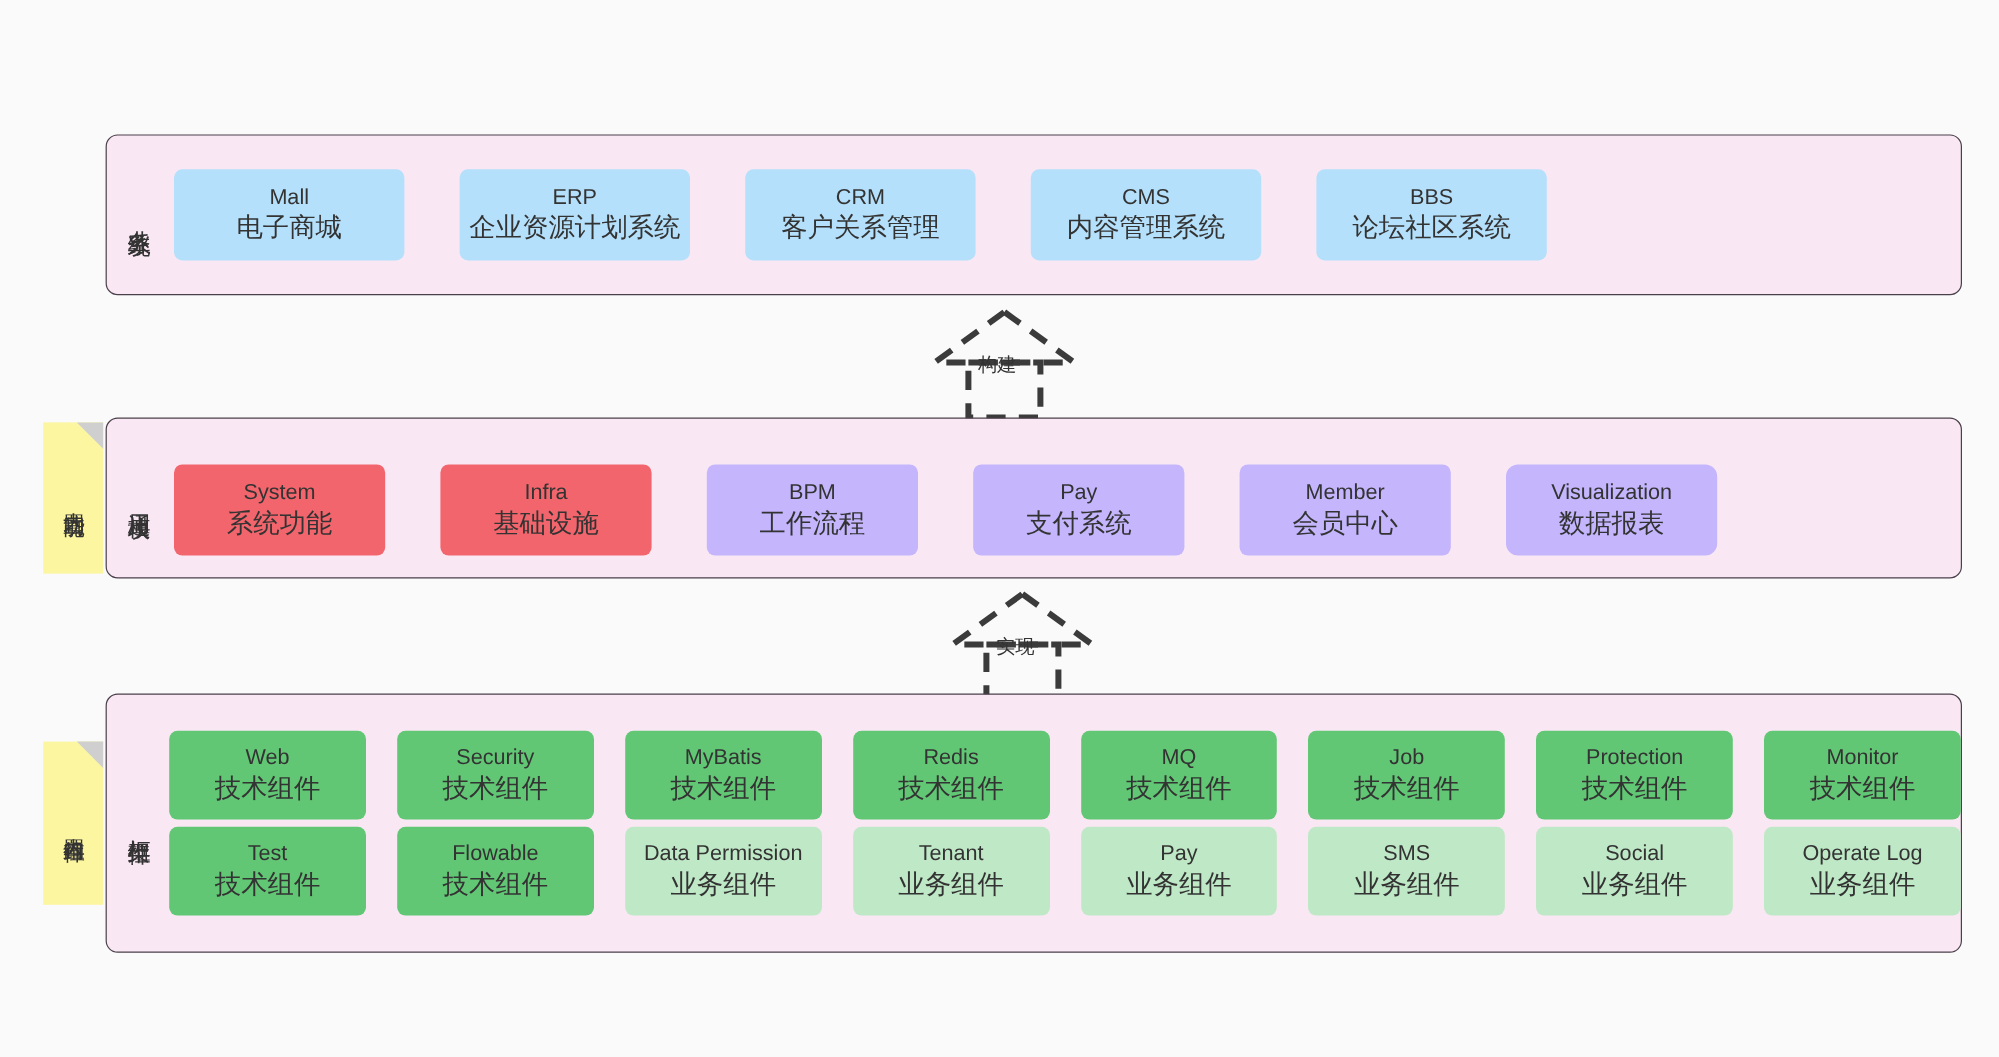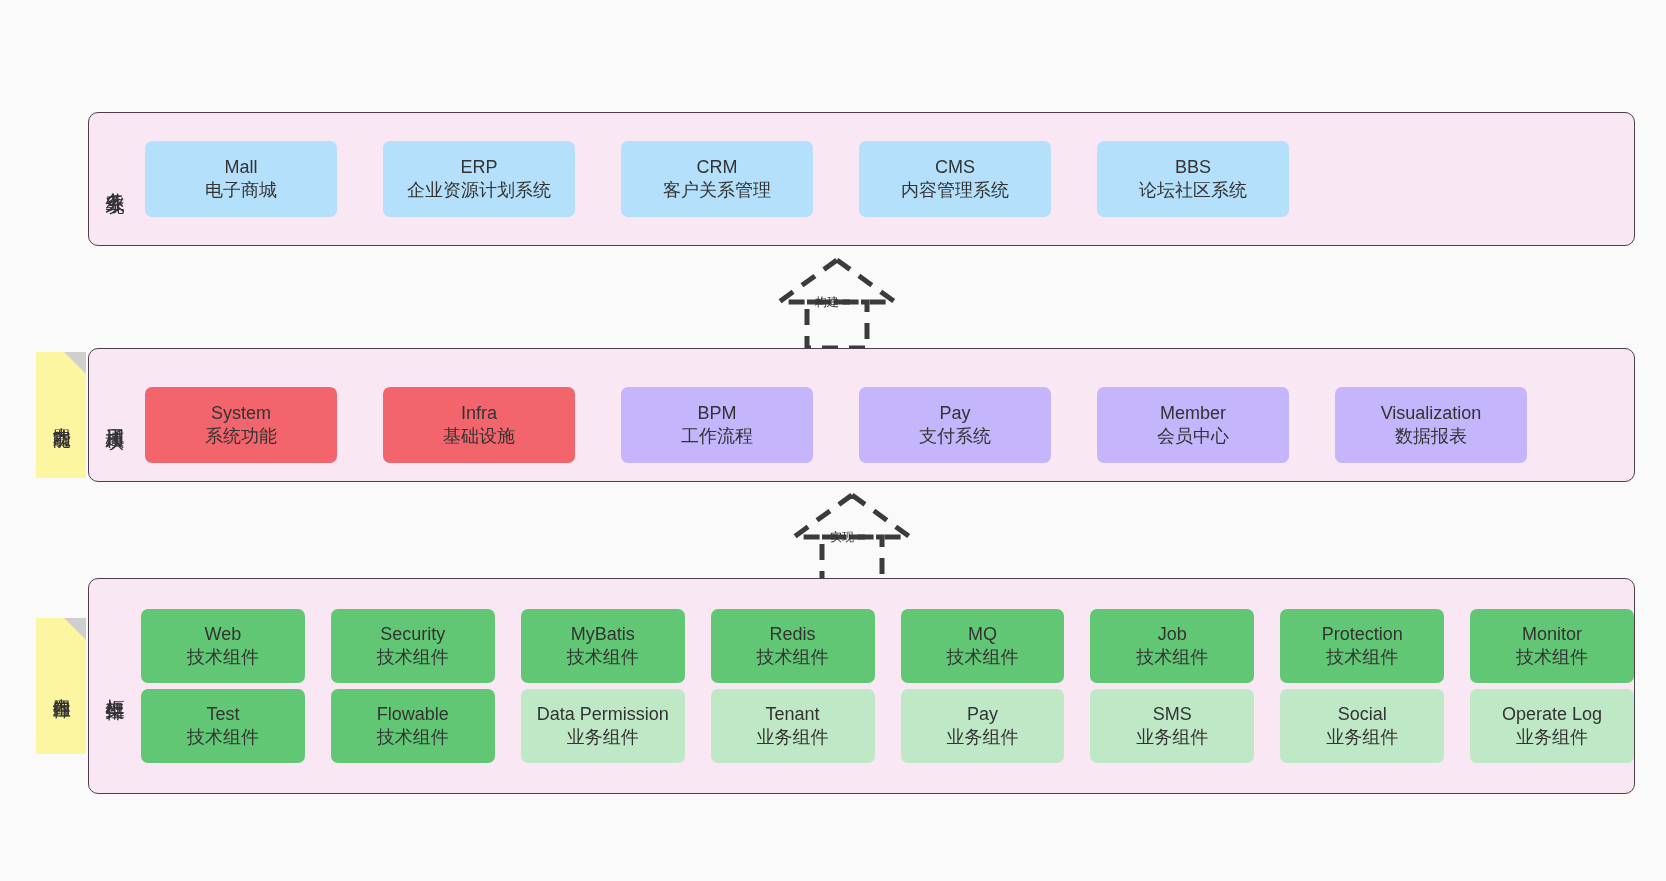--- a/index.html
+++ b/index.html
@@ -83,21 +83,21 @@
     align-items: center;
     justify-content: center;
     text-align: center;
     font-size: 18px;
     line-height: 1.28;
     color: #333333;
     padding: 4px 6px;
     user-select: none;
   }
   .card .t-en { font-size: 18px; }
-  .card .t-cn { font-size: 18px; }
+  .card .t-cn { font-size: 22px; }
 
   
   #layer-business {
     left: 88px;
     top: 112px;
     width: 1547px;
     height: 134px;
   }
   #layer-business .cards { gap: 0; padding: 0 0 0 0; height: 100%; }
   #layer-business .card {
@@ -112,26 +112,26 @@
   
   #layer-module {
     left: 88px;
     top: 348px;
     width: 1547px;
     height: 134px;
   }
   #layer-module .cards { gap: 0; height: 100%; }
   #layer-module .card {
     height: 76px;
-    width: 192px;
+    width: 176px;
     margin-right: 46px;
     margin-top: 20px;
   }
   #layer-module .card:first-child { margin-left: 4px; }
-  #layer-module .card:last-child { margin-right: 0; }
+  #layer-module .card:last-child { margin-right: 0; border-radius: 10px; }
   .c-red  { background: #f3656c; }
   .c-pink { background: #c4b5fd; }
 
   
   #layer-framework {
     left: 88px;
     top: 578px;
     width: 1547px;
     height: 216px;
   }
@@ -185,21 +185,21 @@
   }
 
   
   .uml-arrow {
     position: absolute;
     user-select: none;
   }
   .uml-arrow svg { display: block; overflow: visible; }
   .uml-label {
     position: absolute;
-    font-size: 12px;
+    font-size: 16px;
     color: #333333;
     background: transparent;
     white-space: nowrap;
     user-select: none;
   }
   #arrow-build { left: 757px; top: 258px; width: 160px; height: 90px; }
   #arrow-build .uml-label { left: 58px; top: 36px; }
   #arrow-impl { left: 772px; top: 493px; width: 160px; height: 90px; }
   #arrow-impl .uml-label { left: 58px; top: 36px; }
 </style>

